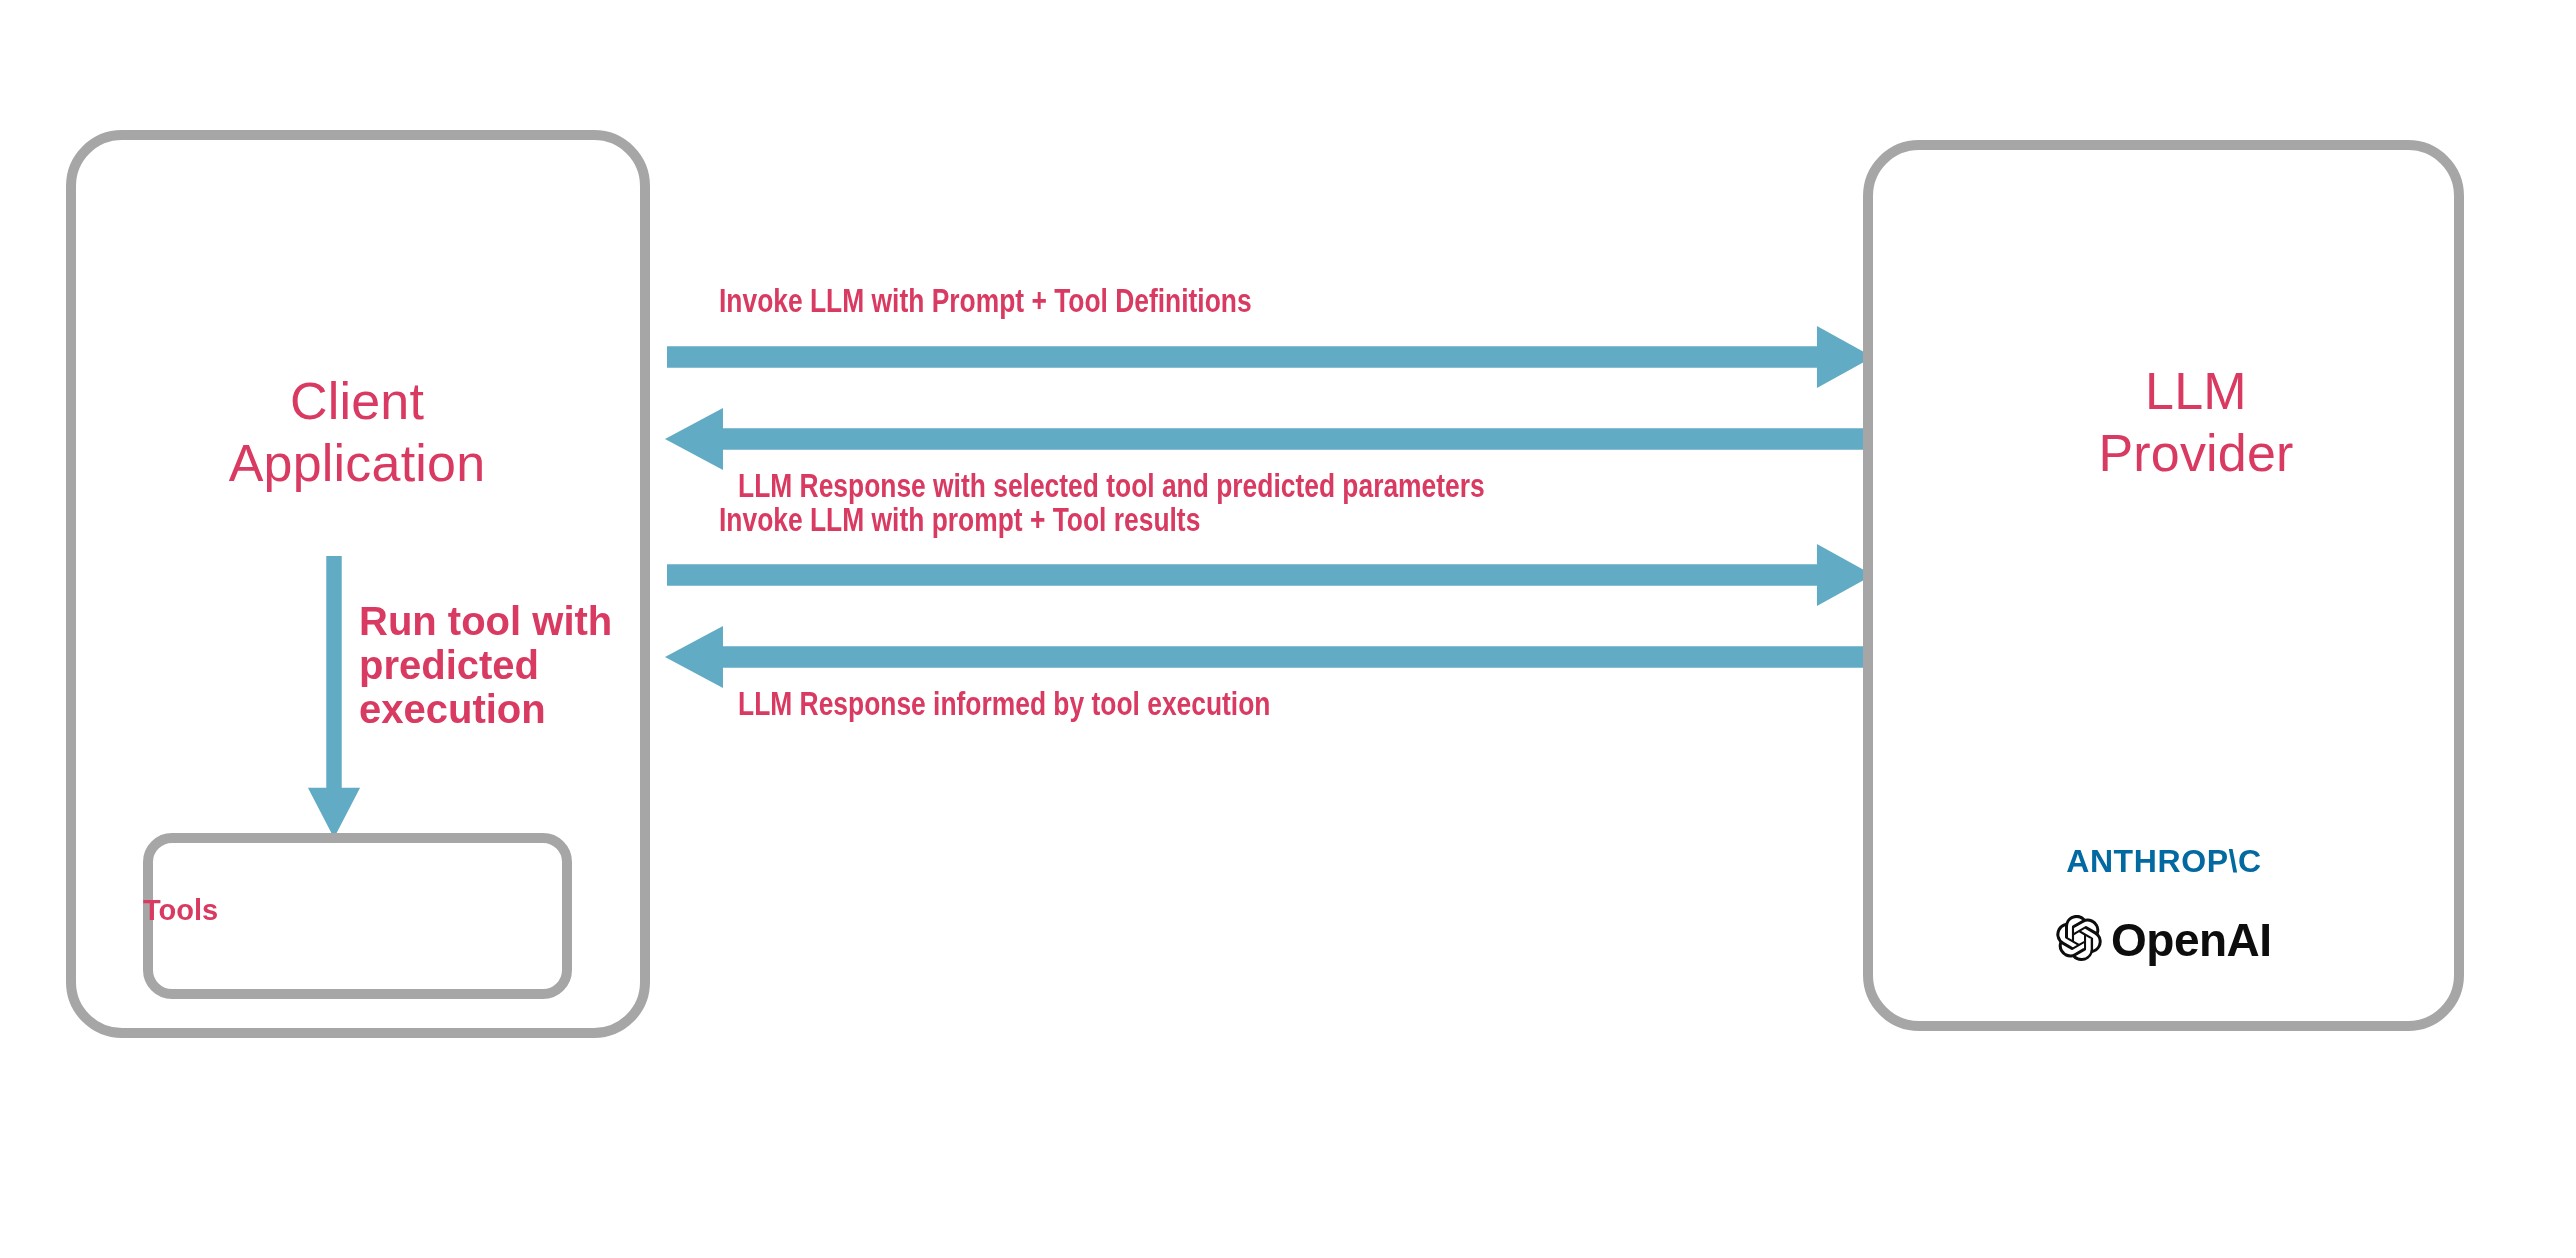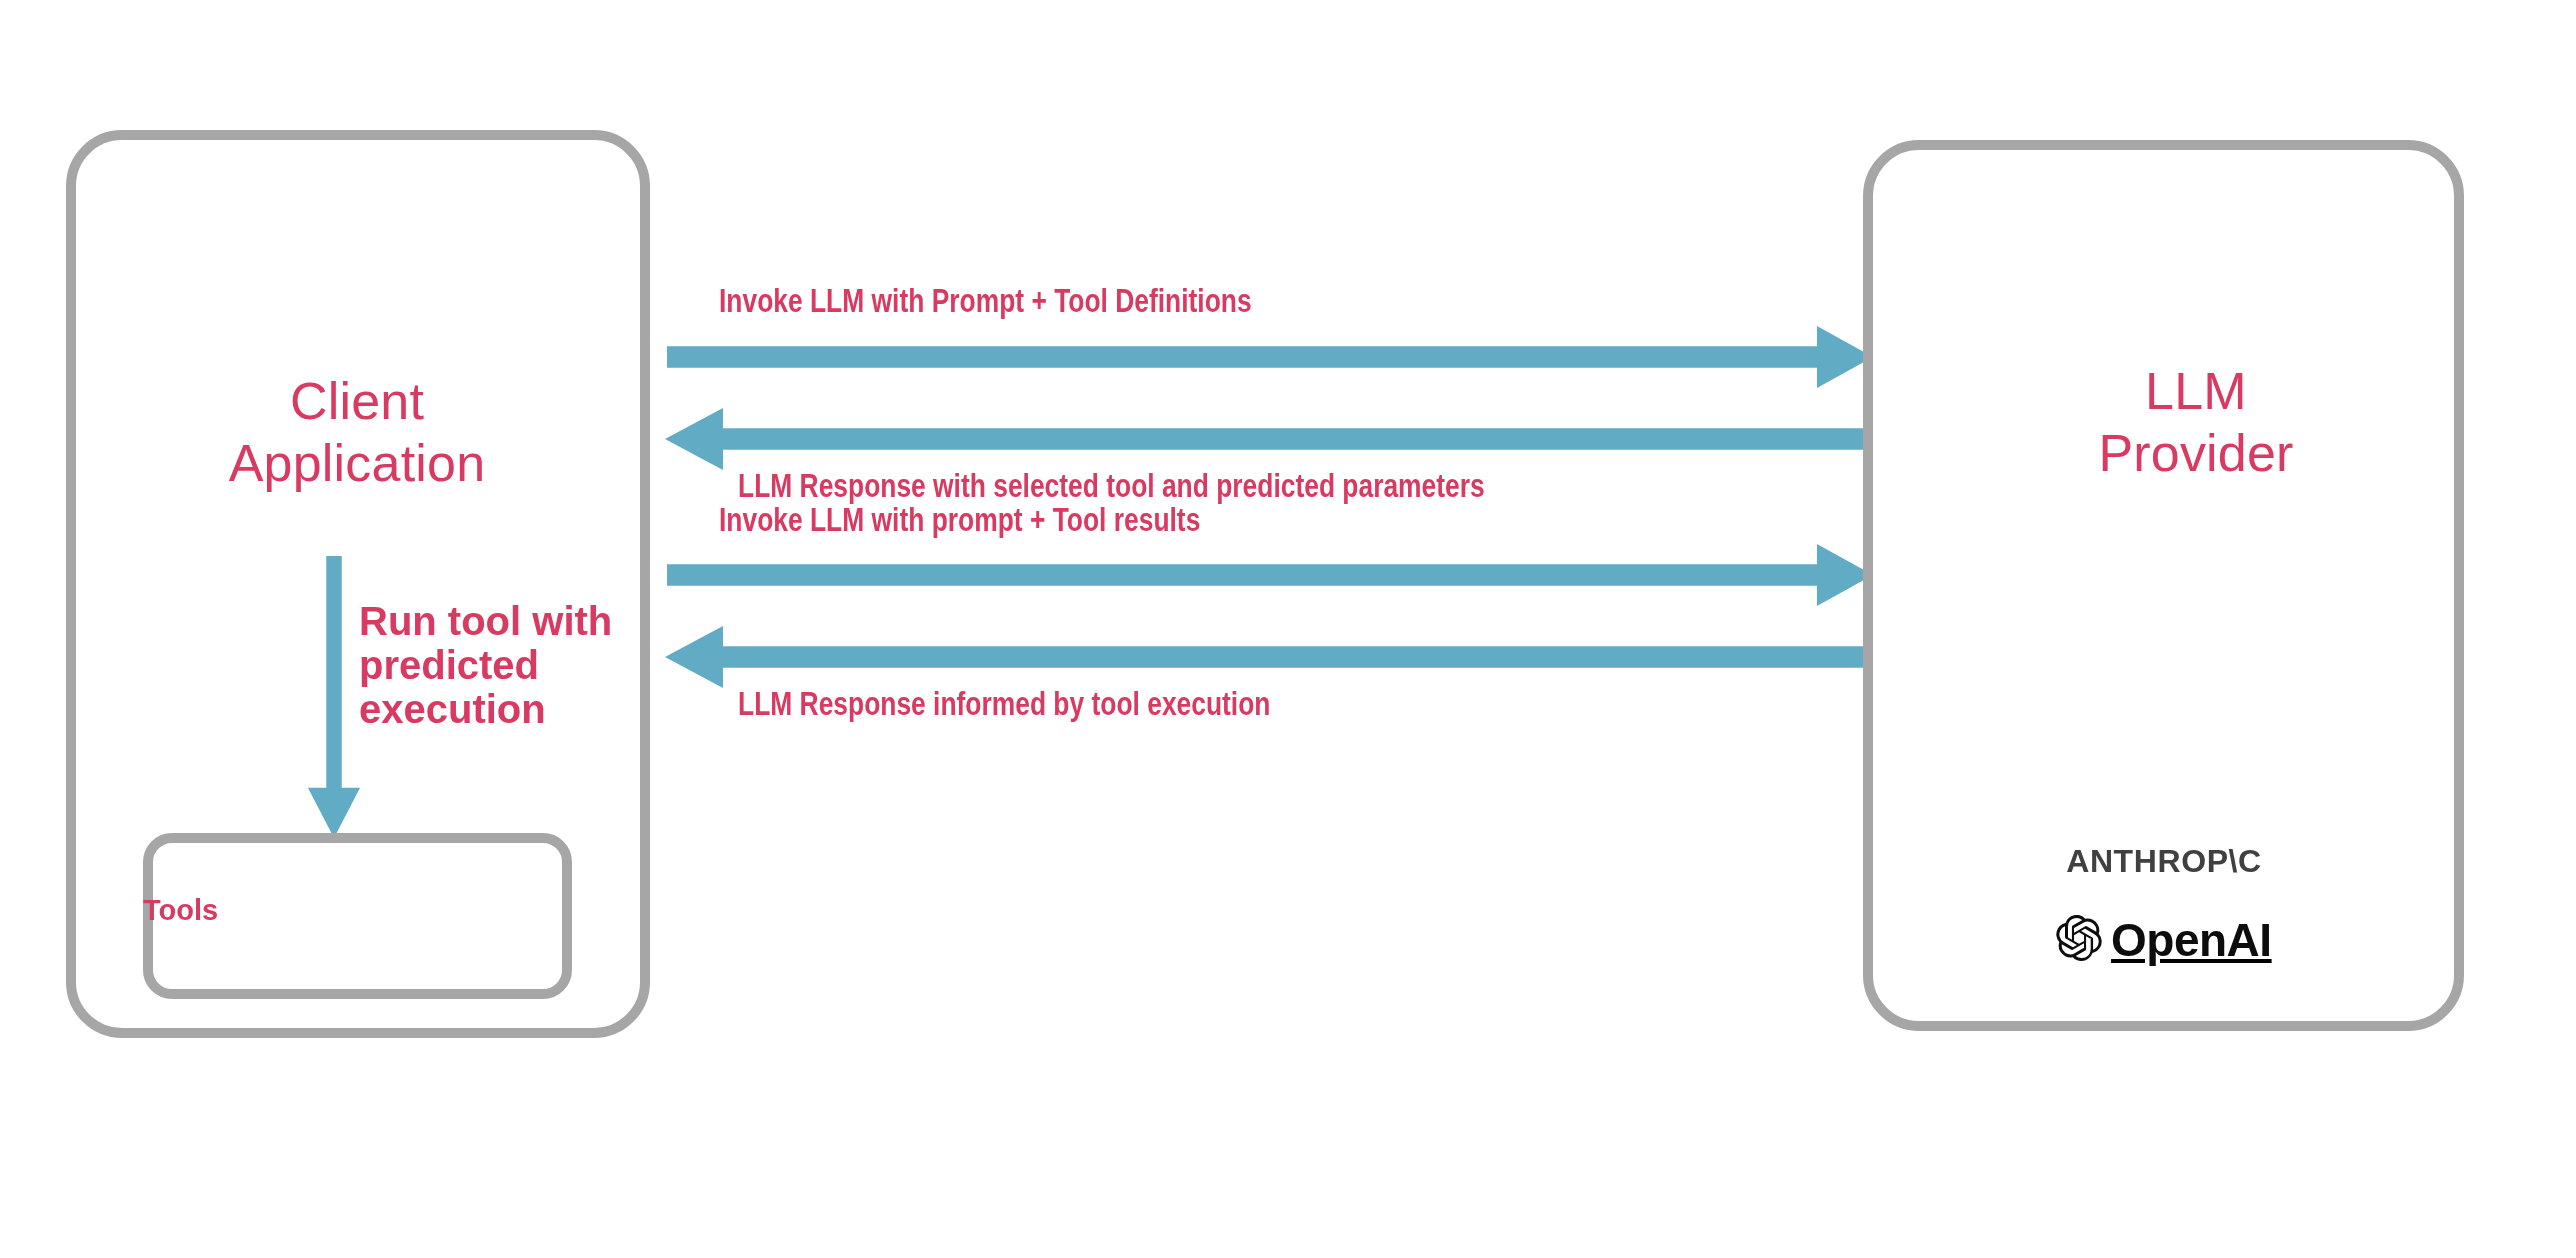--- a/index.html
+++ b/index.html
@@ -120,35 +120,34 @@
   }
   #label-run-tool span { display: block; }
 
   
   #anthropic-logo {
     position: absolute;
     left: 1873px;
     top: 843px;
     width: 582px;
     text-align: center;
-    color: #404040;
+    color: #0369a1;
     font-size: 32px;
     font-weight: 700;
     letter-spacing: 0.6px;
   }
   #openai-logo {
     position: absolute;
     left: 1873px;
     top: 913px;
     width: 582px;
     display: flex;
     align-items: center;
     justify-content: center;
     gap: 8.7px;
-    text-decoration: underline;
   }
   #openai-wordmark {
     color: #0d0d0d;
     font-size: 46px;
     font-weight: 700;
     letter-spacing: -0.5px;
   }
 </style>
 </head>
 <body>

